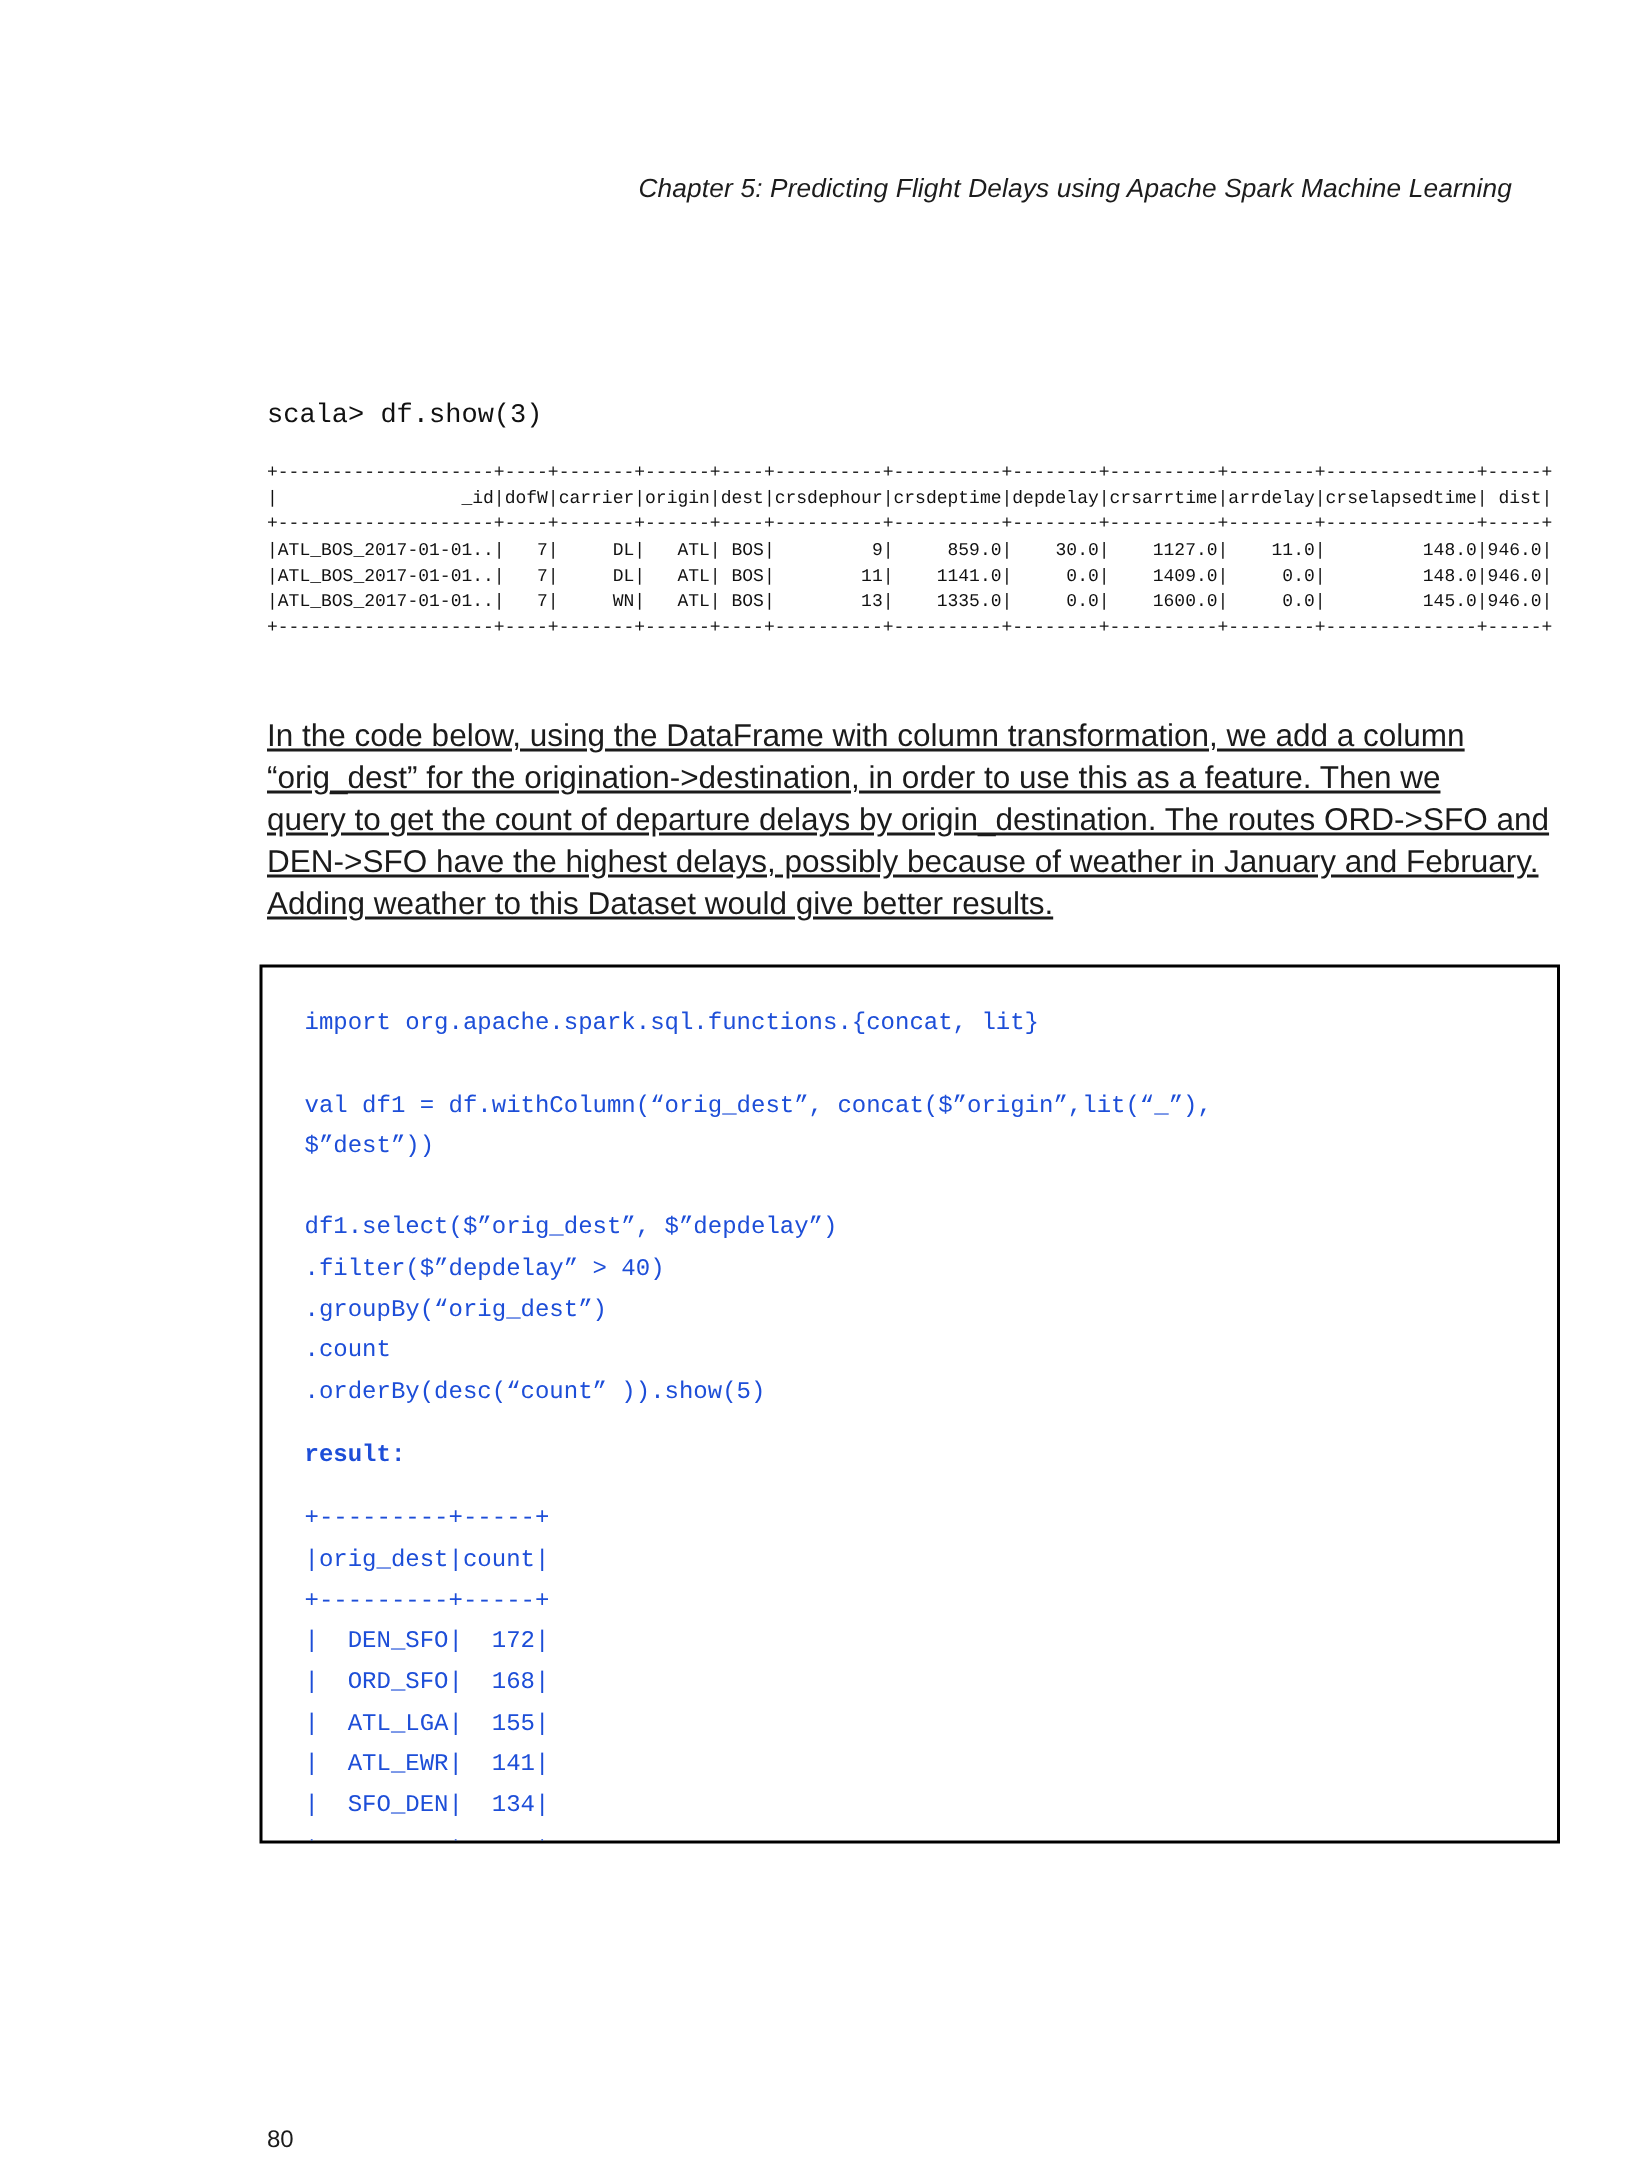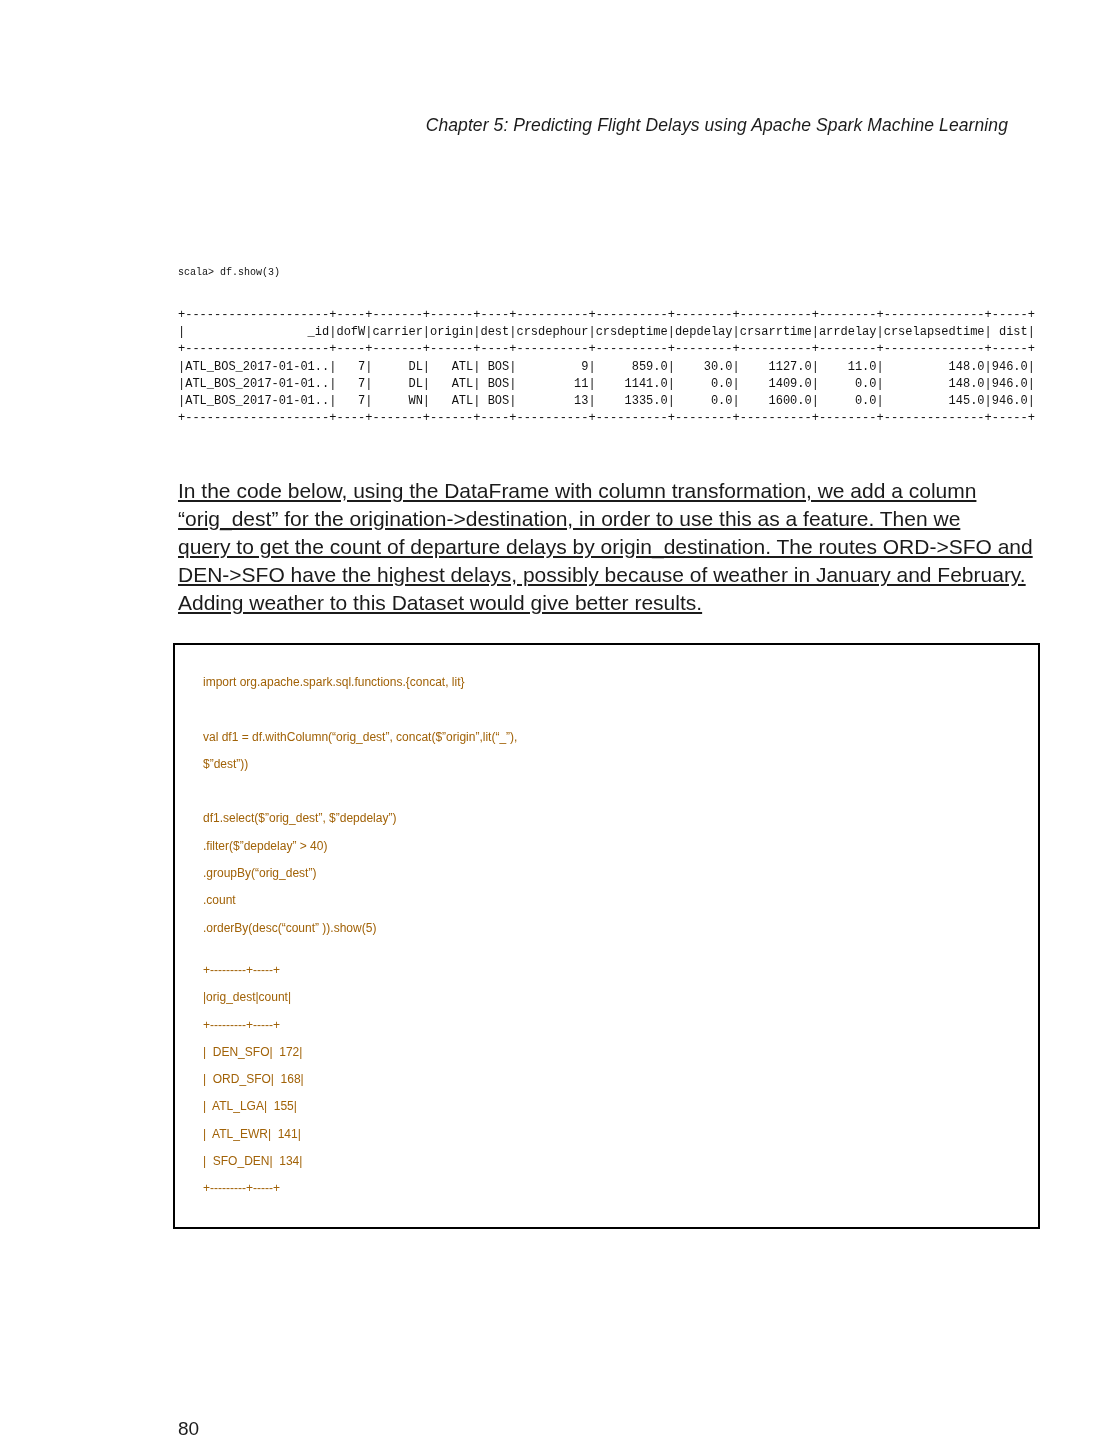--- a/index.html
+++ b/index.html
@@ -25,21 +25,21 @@
     left:118px; top:138px;
     width:880px;
     font-size:21px;
     line-height:28px;
     color:#1b1b1b;
   }
   .terminal-prompt {
     position:absolute;
     left:118px; top:207px;
     font-family:"Liberation Mono", monospace;
-    font-size:10px;
+    font-size:18px;
     color:#111111;
     white-space:pre;
   }
   .df-show-table {
     position:absolute;
     left:118px; top:247px;
     font-family:"Liberation Mono", monospace;
     font-size:12px;
     line-height:17.2px;
     color:#111111;
@@ -58,31 +58,31 @@
   .code-box {
     position:absolute;
     left:113px; top:583px;
     width:867px; height:586px;
     border:2px solid #000000;
     background:#ffffff;
     padding:9px 12px 0 13px;
     overflow:hidden;
   }
   .code-box .mono {
-    font-family:Liberation Sans, sans-serif;
-    font-size:12px;
+    font-family:Liberation Mono, monospace;
+    font-size:16px;
     line-height:27.3px;
-    color:#a16207;
+    color:#1d4ed8;
     white-space:pre;
   }
   .result-label { font-weight:bold; }
   .page-number {
     position:absolute;
     left:118px; top:1358px;
-    font-size:19px;
+    font-size:16px;
     color:#1b1b1b;
   }
 </style>
 </head>
 <body>
 
 <div class="page">
 
   <div class="running-header">Chapter 5: Predicting Flight Delays using Apache Spark Machine Learning</div>
 
@@ -108,20 +108,21 @@
 
 val df1 = df.withColumn(“orig_dest”, concat($”origin”,lit(“_”),
 $”dest”))
 
 df1.select($”orig_dest”, $”depdelay”)
 .filter($”depdelay” &gt; 40)
 .groupBy(“orig_dest”)
 .count
 .orderBy(desc(“count” )).show(5)
 </pre>
+    <div class="mono result-label">result:</div>
     <pre class="mono">+---------+-----+
 |orig_dest|count|
 +---------+-----+
 |  DEN_SFO|  172|
 |  ORD_SFO|  168|
 |  ATL_LGA|  155|
 |  ATL_EWR|  141|
 |  SFO_DEN|  134|
 +---------+-----+</pre>
   </div>

